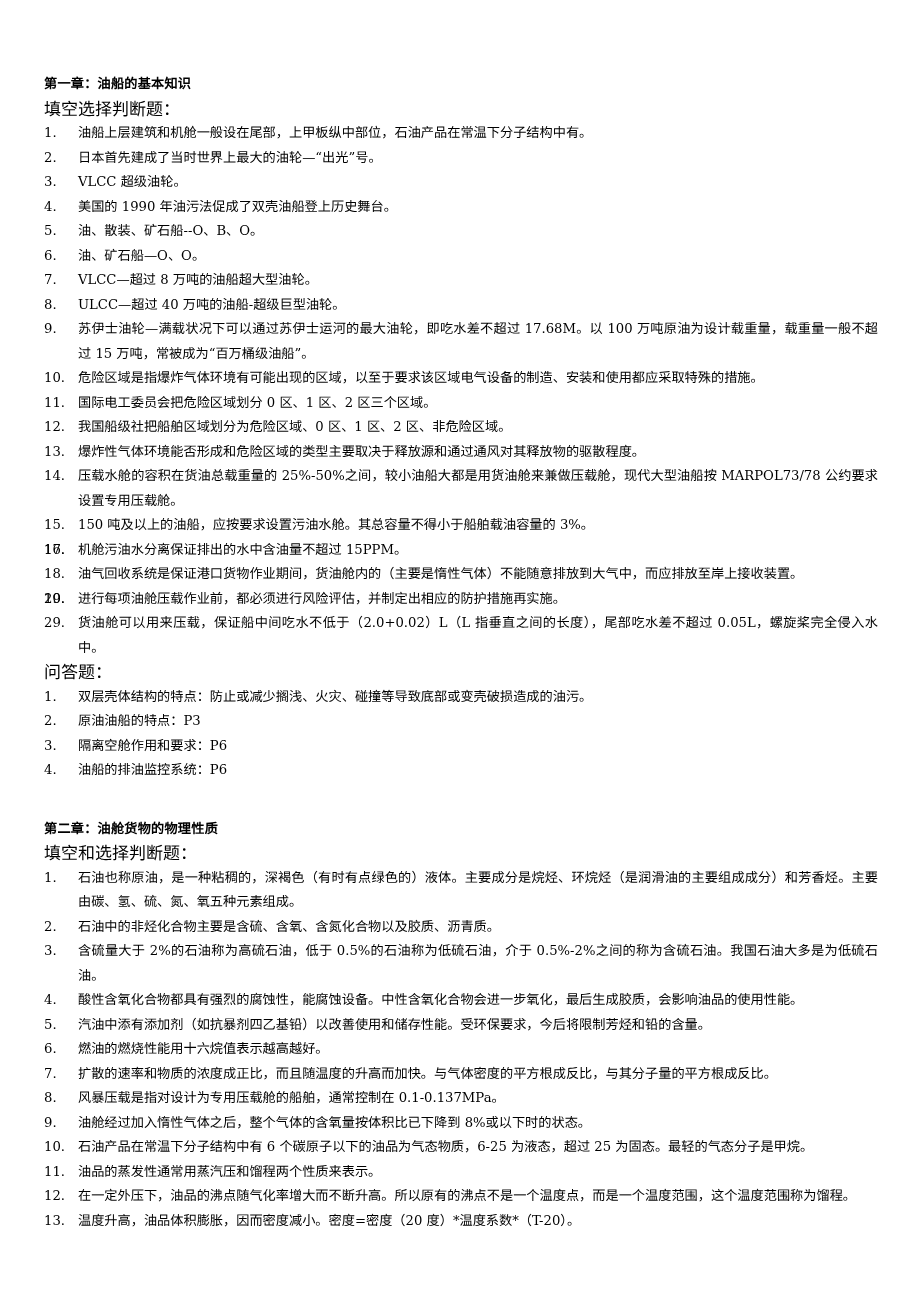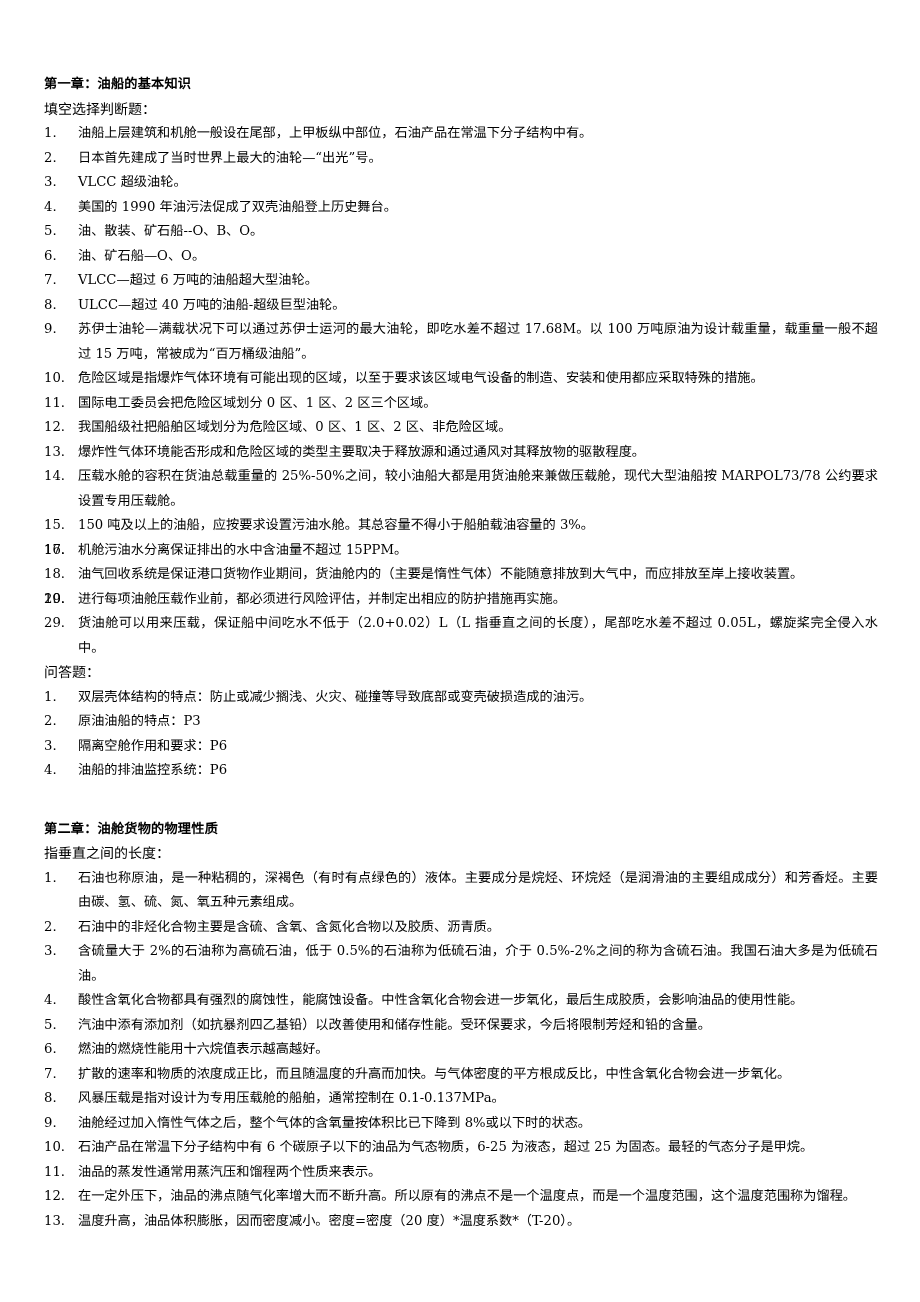--- a/index.html
+++ b/index.html
@@ -25,21 +25,21 @@
     margin-top: 14px;
   }
   .chapter-title {
     font-weight: bold;
     font-size: 13.2px;
     line-height: 24.5px;
     margin: 0 0 0 0;
     letter-spacing: 0.2px;
   }
   .section-label {
-    font-size: 14px;
+    font-size: 17px;
     line-height: 24.5px;
     margin: 0;
   }
   ol.qlist {
     list-style: none;
     margin: 0;
     padding: 0;
   }
   ol.qlist > li {
     position: relative;
@@ -70,21 +70,21 @@
 
   <p class="section-label">填空选择判断题：</p>
 
   <ol class="qlist">
     <li><span class="num">1.</span><span class="txt">油船上层建筑和机舱一般设在尾部，上甲板纵中部位，石油产品在常温下分子结构中有。</span></li>
     <li><span class="num">2.</span><span class="txt">日本首先建成了当时世界上最大的油轮—“出光”号。</span></li>
     <li><span class="num">3.</span><span class="txt">VLCC 超级油轮。</span></li>
     <li><span class="num">4.</span><span class="txt">美国的 1990 年油污法促成了双壳油船登上历史舞台。</span></li>
     <li><span class="num">5.</span><span class="txt">油、散装、矿石船--O、B、O。</span></li>
     <li><span class="num">6.</span><span class="txt">油、矿石船—O、O。</span></li>
-    <li><span class="num">7.</span><span class="txt">VLCC—超过 6 万吨的油船超大型油轮。</span></li>
+    <li><span class="num">7.</span><span class="txt">VLCC—超过 8 万吨的油船超大型油轮。</span></li>
     <li><span class="num">8.</span><span class="txt">ULCC—超过 40 万吨的油船-超级巨型油轮。</span></li>
     <li><span class="num">9.</span><span class="txt">苏伊士油轮—满载状况下可以通过苏伊士运河的最大油轮，即吃水差不超过 17.68M。以 100 万吨原油为设计载重量，载重量一般不超过 15 万吨，常被成为“百万桶级油船”。</span></li>
     <li><span class="num">10.</span><span class="txt">危险区域是指爆炸气体环境有可能出现的区域，以至于要求该区域电气设备的制造、安装和使用都应采取特殊的措施。</span></li>
     <li><span class="num">11.</span><span class="txt">国际电工委员会把危险区域划分 0 区、1 区、2 区三个区域。</span></li>
     <li><span class="num">12.</span><span class="txt">我国船级社把船舶区域划分为危险区域、0 区、1 区、2 区、非危险区域。</span></li>
     <li><span class="num">13.</span><span class="txt">爆炸性气体环境能否形成和危险区域的类型主要取决于释放源和通过通风对其释放物的驱散程度。</span></li>
     <li><span class="num">14.</span><span class="txt">压载水舱的容积在货油总载重量的 25%-50%之间，较小油船大都是用货油舱来兼做压载舱，现代大型油船按 MARPOL73/78 公约要求设置专用压载舱。</span></li>
     <li><span class="num">15.</span><span class="txt">150 吨及以上的油船，应按要求设置污油水舱。其总容量不得小于船舶载油容量的 3%。</span></li>
     <li><span class="num">16.</span></li>
     <li><span class="num">17.</span><span class="txt">机舱污油水分离保证排出的水中含油量不超过 15PPM。</span></li>
@@ -100,30 +100,30 @@
     <li><span class="num">1.</span><span class="txt">双层壳体结构的特点：防止或减少搁浅、火灾、碰撞等导致底部或变壳破损造成的油污。</span></li>
     <li><span class="num">2.</span><span class="txt">原油油船的特点：P3</span></li>
     <li><span class="num">3.</span><span class="txt">隔离空舱作用和要求：P6</span></li>
     <li><span class="num">4.</span><span class="txt">油船的排油监控系统：P6</span></li>
   </ol>
 
   <div class="gap-md"></div>
 
   <h1 class="chapter-title">第二章：油舱货物的物理性质</h1>
 
-  <p class="section-label">指垂直之间的长度：</p>
+  <p class="section-label">填空和选择判断题：</p>
 
   <ol class="qlist">
     <li><span class="num">1.</span><span class="txt">石油也称原油，是一种粘稠的，深褐色（有时有点绿色的）液体。主要成分是烷烃、环烷烃（是润滑油的主要组成成分）和芳香烃。主要由碳、氢、硫、氮、氧五种元素组成。</span></li>
     <li><span class="num">2.</span><span class="txt">石油中的非烃化合物主要是含硫、含氧、含氮化合物以及胶质、沥青质。</span></li>
     <li><span class="num">3.</span><span class="txt">含硫量大于 2%的石油称为高硫石油，低于 0.5%的石油称为低硫石油，介于 0.5%-2%之间的称为含硫石油。我国石油大多是为低硫石油。</span></li>
     <li><span class="num">4.</span><span class="txt">酸性含氧化合物都具有强烈的腐蚀性，能腐蚀设备。中性含氧化合物会进一步氧化，最后生成胶质，会影响油品的使用性能。</span></li>
     <li><span class="num">5.</span><span class="txt">汽油中添有添加剂（如抗暴剂四乙基铅）以改善使用和储存性能。受环保要求，今后将限制芳烃和铅的含量。</span></li>
     <li><span class="num">6.</span><span class="txt">燃油的燃烧性能用十六烷值表示越高越好。</span></li>
-    <li><span class="num">7.</span><span class="txt">扩散的速率和物质的浓度成正比，而且随温度的升高而加快。与气体密度的平方根成反比，中性含氧化合物会进一步氧化。</span></li>
+    <li><span class="num">7.</span><span class="txt">扩散的速率和物质的浓度成正比，而且随温度的升高而加快。与气体密度的平方根成反比，与其分子量的平方根成反比。</span></li>
     <li><span class="num">8.</span><span class="txt">风暴压载是指对设计为专用压载舱的船舶，通常控制在 0.1-0.137MPa。</span></li>
     <li><span class="num">9.</span><span class="txt">油舱经过加入惰性气体之后，整个气体的含氧量按体积比已下降到 8%或以下时的状态。</span></li>
     <li><span class="num">10.</span><span class="txt">石油产品在常温下分子结构中有 6 个碳原子以下的油品为气态物质，6-25 为液态，超过 25 为固态。最轻的气态分子是甲烷。</span></li>
     <li><span class="num">11.</span><span class="txt">油品的蒸发性通常用蒸汽压和馏程两个性质来表示。</span></li>
     <li><span class="num">12.</span><span class="txt">在一定外压下，油品的沸点随气化率增大而不断升高。所以原有的沸点不是一个温度点，而是一个温度范围，这个温度范围称为馏程。</span></li>
     <li><span class="num">13.</span><span class="txt">温度升高，油品体积膨胀，因而密度减小。密度=密度（20 度）*温度系数*（T-20）。</span></li>
   </ol>
 
 </div>
 

